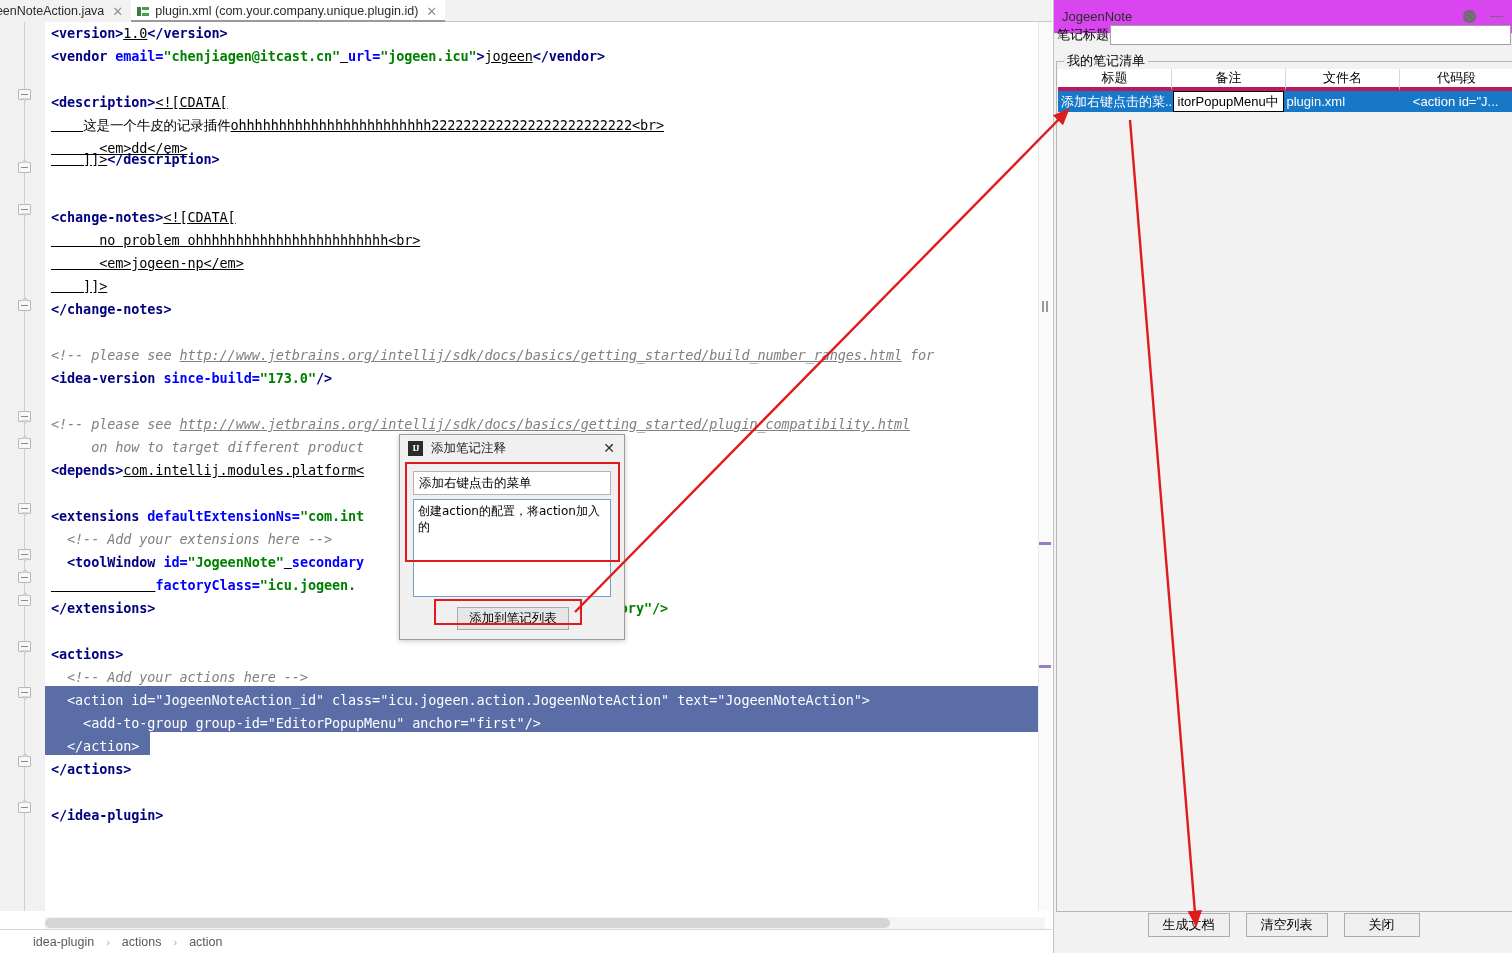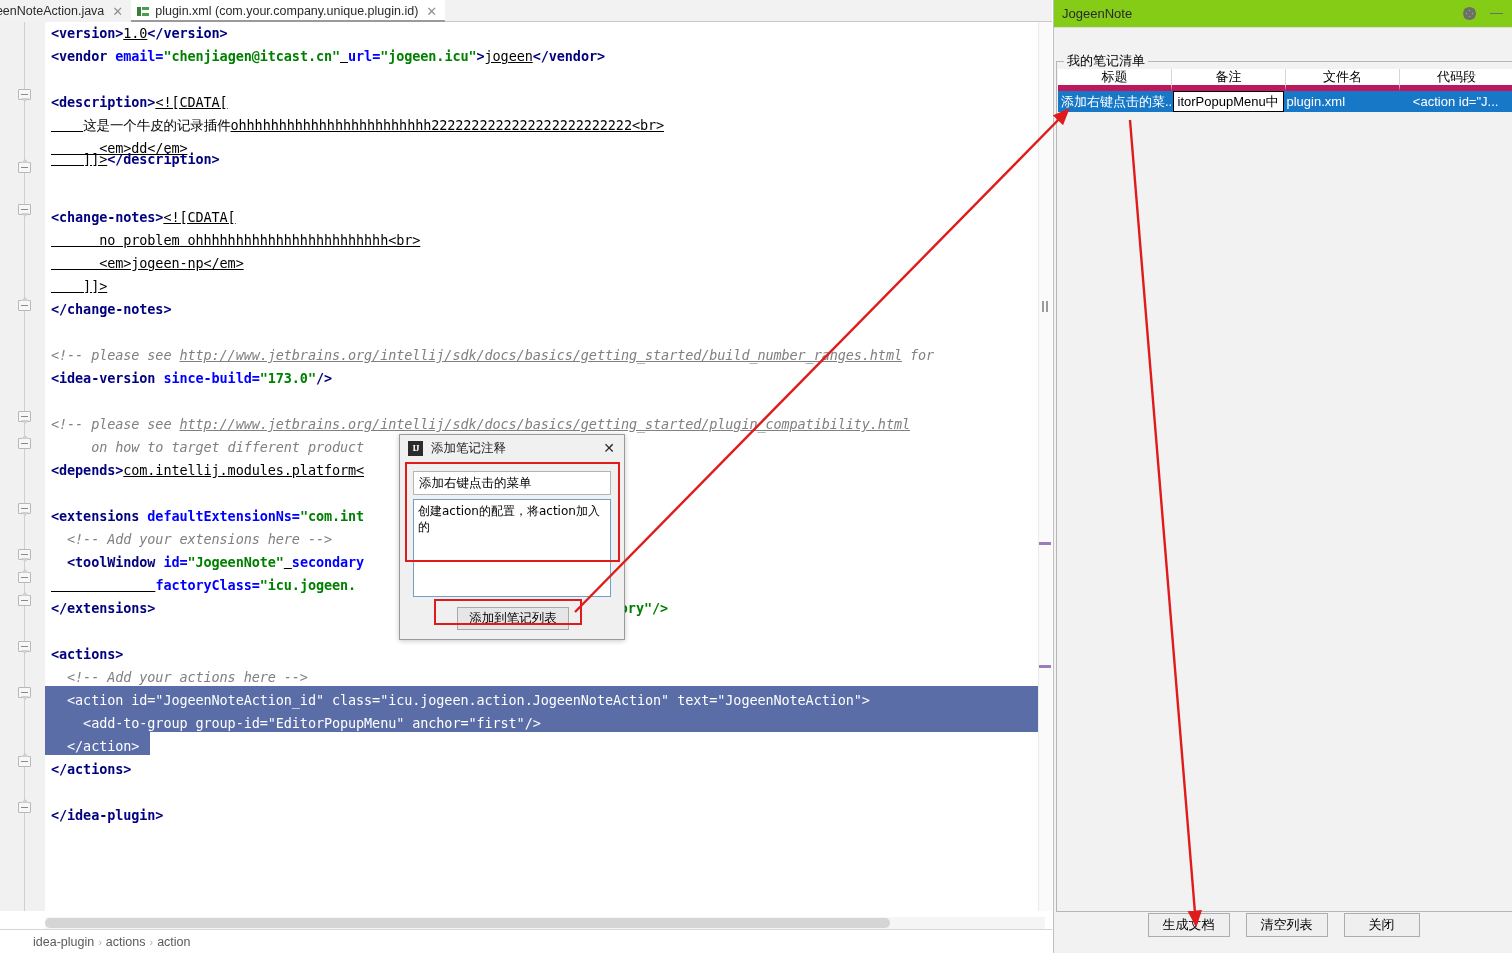--- a/index.html
+++ b/index.html
@@ -109,21 +109,21 @@
   }
   #h-scroll .thumb {
     position: absolute; left: 0; top: 1px; width: 845px; height: 10px;
     background: #d5d5d5; border-radius: 5px;
   }
 
   
   #breadcrumb {
     position: absolute; left: 0; bottom: 18px; width: 1052px; height: 24px;
     background: #ffffff; border-top: 1px solid #d6d6d6;
-    display: flex; align-items: center; gap: 4px; padding-left: 33px;
+    display: flex; align-items: center; gap: 12px; padding-left: 33px;
     font-size: 12.5px; color: #5a5a5a;
   }
   .crumb-sep { color: #b0b0b0; font-size: 11px; }
 
   
   #v-strip {
     position: absolute; right: 0; top: 22px; width: 14px; bottom: 60px;
     background: #fafafa; border-left: 1px solid #eaeaea;
   }
   #v-strip .mark-purple {
@@ -149,22 +149,22 @@
     background:#5c5c5c; }
   .circ-ico::before { content:""; position:absolute; left:1px; top:1px; width:10px; height:10px;
     border:1.4px solid #5c5c5c; border-radius:50%; }
 
   
   #tool-window {
     position: absolute; left: 1053px; top: 0; width: 459px; height: 953px;
     background: #f2f2f2; border-left: 1px solid #c0c0c0;
   }
   #tw-header {
-    position: absolute; left: 0; top: 0; width: 459px; height: 28px;
-    background: #84cc16; display: flex; align-items: center;
+    position: absolute; left: 0; top: 0; width: 459px; height: 34px;
+    background: #d946ef; display: flex; align-items: center;
     border-bottom: 1px solid #dcdcdc;
   }
   #tw-title { margin-left: 8px; font-size: 13px; color: #2b2b2b; }
   #tw-actions { margin-left: auto; display: flex; align-items: center; gap: 14px; padding-right: 10px; }
   .gear {
     width: 13px; height: 13px; border-radius: 50%;
     border: 3px solid #6e6e6e; position: relative;
   }
   .gear::before {
     content: ""; position: absolute; left: -3px; top: 2px; width: 13px; height: 3px;
@@ -205,21 +205,21 @@
   
   #note-table {
     position: absolute; left: 2px; top: 17px; width: 455px;
   }
   .thead {
     display: flex; height: 22px; background: #ffffff;
   }
   .th {
     flex: 1; display: flex; align-items: center; justify-content: center;
     font-size: 13px; color: #000; border-right: 1px solid #d6d6d6;
-    border-bottom: 6px solid #be185d; background: #ffffff;
+    border-bottom: 4px solid #be185d; background: #ffffff;
   }
   .th:last-child { border-right: none; }
   .trow { display: flex; height: 21px; background: #1878c8; }
   .td {
     flex: 1; display: flex; align-items: center;
     font-size: 13px; color: #ffffff; overflow: hidden; white-space: nowrap;
     padding: 0 3px;
   }
   .td.center { justify-content: center; }
   .td.editing {
@@ -441,20 +441,24 @@
   <div id="tool-window">
 
     <div id="tw-header">
       <span id="tw-title">JogeenNote</span>
       <div id="tw-actions">
         <span class="gear"></span>
         <span class="minimize"></span>
       </div>
     </div>
 
+    <div id="note-title-row">
+      <span id="note-title-label">笔记标题</span>
+      <input id="note-title-input" type="text" value="" style="">
+    </div>
 
     <div id="list-group">
       <div id="group-border"></div>
       <div id="group-legend">我的笔记清单</div>
 
       <div id="note-table">
         <div class="thead">
           <div class="th">标题</div>
           <div class="th">备注</div>
           <div class="th">文件名</div>

